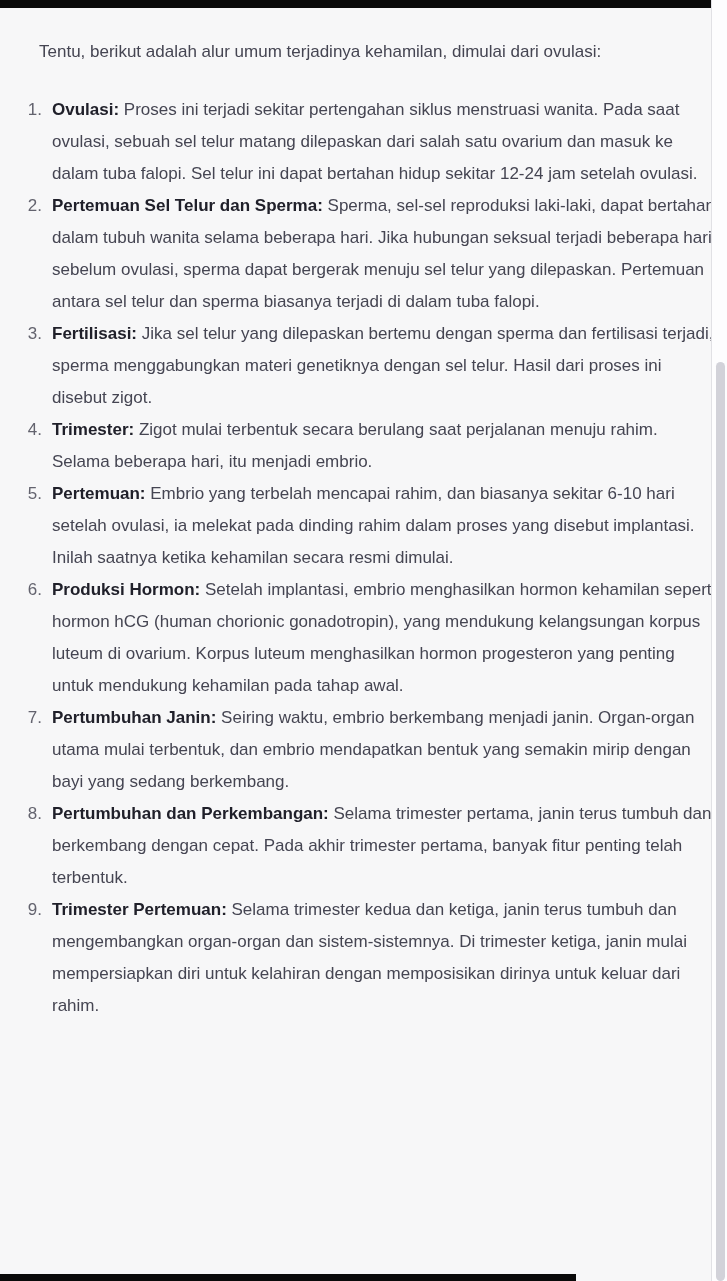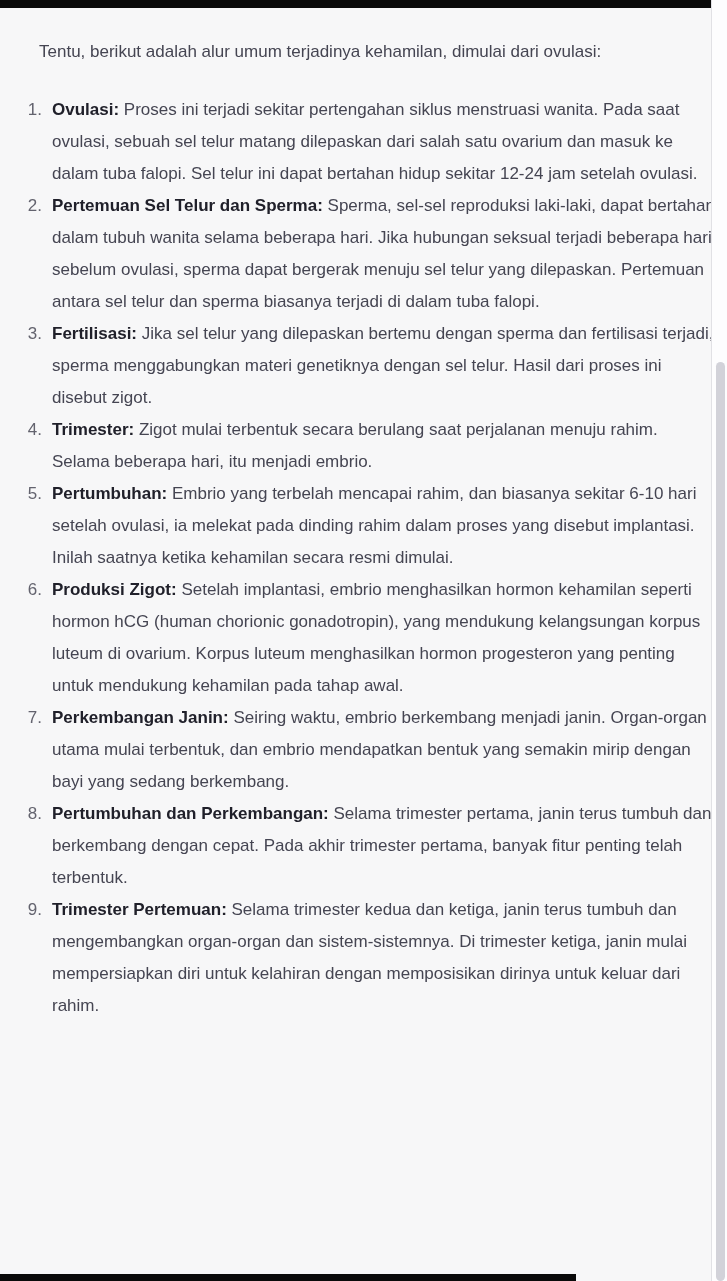--- a/index.html
+++ b/index.html
@@ -42,23 +42,23 @@
 <div class="status-bar"></div>
 
 <main class="content">
   <p class="intro">Tentu, berikut adalah alur umum terjadinya kehamilan, dimulai dari ovulasi:</p>
 
   <ol class="steps">
       <li><span class="num">1.</span><span class="label">Ovulasi:</span> <span class="body">Proses ini terjadi sekitar pertengahan siklus menstruasi wanita. Pada saat ovulasi, sebuah sel telur matang dilepaskan dari salah satu ovarium dan masuk ke dalam tuba falopi. Sel telur ini dapat bertahan hidup sekitar 12-24 jam setelah ovulasi.</span></li>
       <li><span class="num">2.</span><span class="label">Pertemuan Sel Telur dan Sperma:</span> <span class="body">Sperma, sel-sel reproduksi laki-laki, dapat bertahan dalam tubuh wanita selama beberapa hari. Jika hubungan seksual terjadi beberapa hari sebelum ovulasi, sperma dapat bergerak menuju sel telur yang dilepaskan. Pertemuan antara sel telur dan sperma biasanya terjadi di dalam tuba falopi.</span></li>
       <li><span class="num">3.</span><span class="label">Fertilisasi:</span> <span class="body">Jika sel telur yang dilepaskan bertemu dengan sperma dan fertilisasi terjadi, sperma menggabungkan materi genetiknya dengan sel telur. Hasil dari proses ini disebut zigot.</span></li>
       <li><span class="num">4.</span><span class="label">Trimester:</span> <span class="body">Zigot mulai terbentuk secara berulang saat perjalanan menuju rahim. Selama beberapa hari, itu menjadi embrio.</span></li>
-      <li><span class="num">5.</span><span class="label">Pertumbuhan:</span> <span class="body">Embrio yang terbelah mencapai rahim, dan biasanya sekitar 6-10 hari setelah ovulasi, ia melekat pada dinding rahim dalam proses yang disebut implantasi. Inilah saatnya ketika kehamilan secara resmi dimulai.</span></li>
-      <li><span class="num">6.</span><span class="label">Produksi Zigot:</span> <span class="body">Setelah implantasi, embrio menghasilkan hormon kehamilan seperti hormon hCG (human chorionic gonadotropin), yang mendukung kelangsungan korpus luteum di ovarium. Korpus luteum menghasilkan hormon progesteron yang penting untuk mendukung kehamilan pada tahap awal.</span></li>
-      <li><span class="num">7.</span><span class="label">Perkembangan Janin:</span> <span class="body">Seiring waktu, embrio berkembang menjadi janin. Organ-organ utama mulai terbentuk, dan embrio mendapatkan bentuk yang semakin mirip dengan bayi yang sedang berkembang.</span></li>
+      <li><span class="num">5.</span><span class="label">Pertemuan:</span> <span class="body">Embrio yang terbelah mencapai rahim, dan biasanya sekitar 6-10 hari setelah ovulasi, ia melekat pada dinding rahim dalam proses yang disebut implantasi. Inilah saatnya ketika kehamilan secara resmi dimulai.</span></li>
+      <li><span class="num">6.</span><span class="label">Produksi Hormon:</span> <span class="body">Setelah implantasi, embrio menghasilkan hormon kehamilan seperti hormon hCG (human chorionic gonadotropin), yang mendukung kelangsungan korpus luteum di ovarium. Korpus luteum menghasilkan hormon progesteron yang penting untuk mendukung kehamilan pada tahap awal.</span></li>
+      <li><span class="num">7.</span><span class="label">Pertumbuhan Janin:</span> <span class="body">Seiring waktu, embrio berkembang menjadi janin. Organ-organ utama mulai terbentuk, dan embrio mendapatkan bentuk yang semakin mirip dengan bayi yang sedang berkembang.</span></li>
       <li><span class="num">8.</span><span class="label">Pertumbuhan dan Perkembangan:</span> <span class="body">Selama trimester pertama, janin terus tumbuh dan berkembang dengan cepat. Pada akhir trimester pertama, banyak fitur penting telah terbentuk.</span></li>
       <li><span class="num">9.</span><span class="label">Trimester Pertemuan:</span> <span class="body">Selama trimester kedua dan ketiga, janin terus tumbuh dan mengembangkan organ-organ dan sistem-sistemnya. Di trimester ketiga, janin mulai mempersiapkan diri untuk kelahiran dengan memposisikan dirinya untuk keluar dari rahim.</span></li>
     </ol>
 
 </main>
 
 <div class="scroll-rail">
   <div class="scroll-thumb"></div>
 </div>
 

